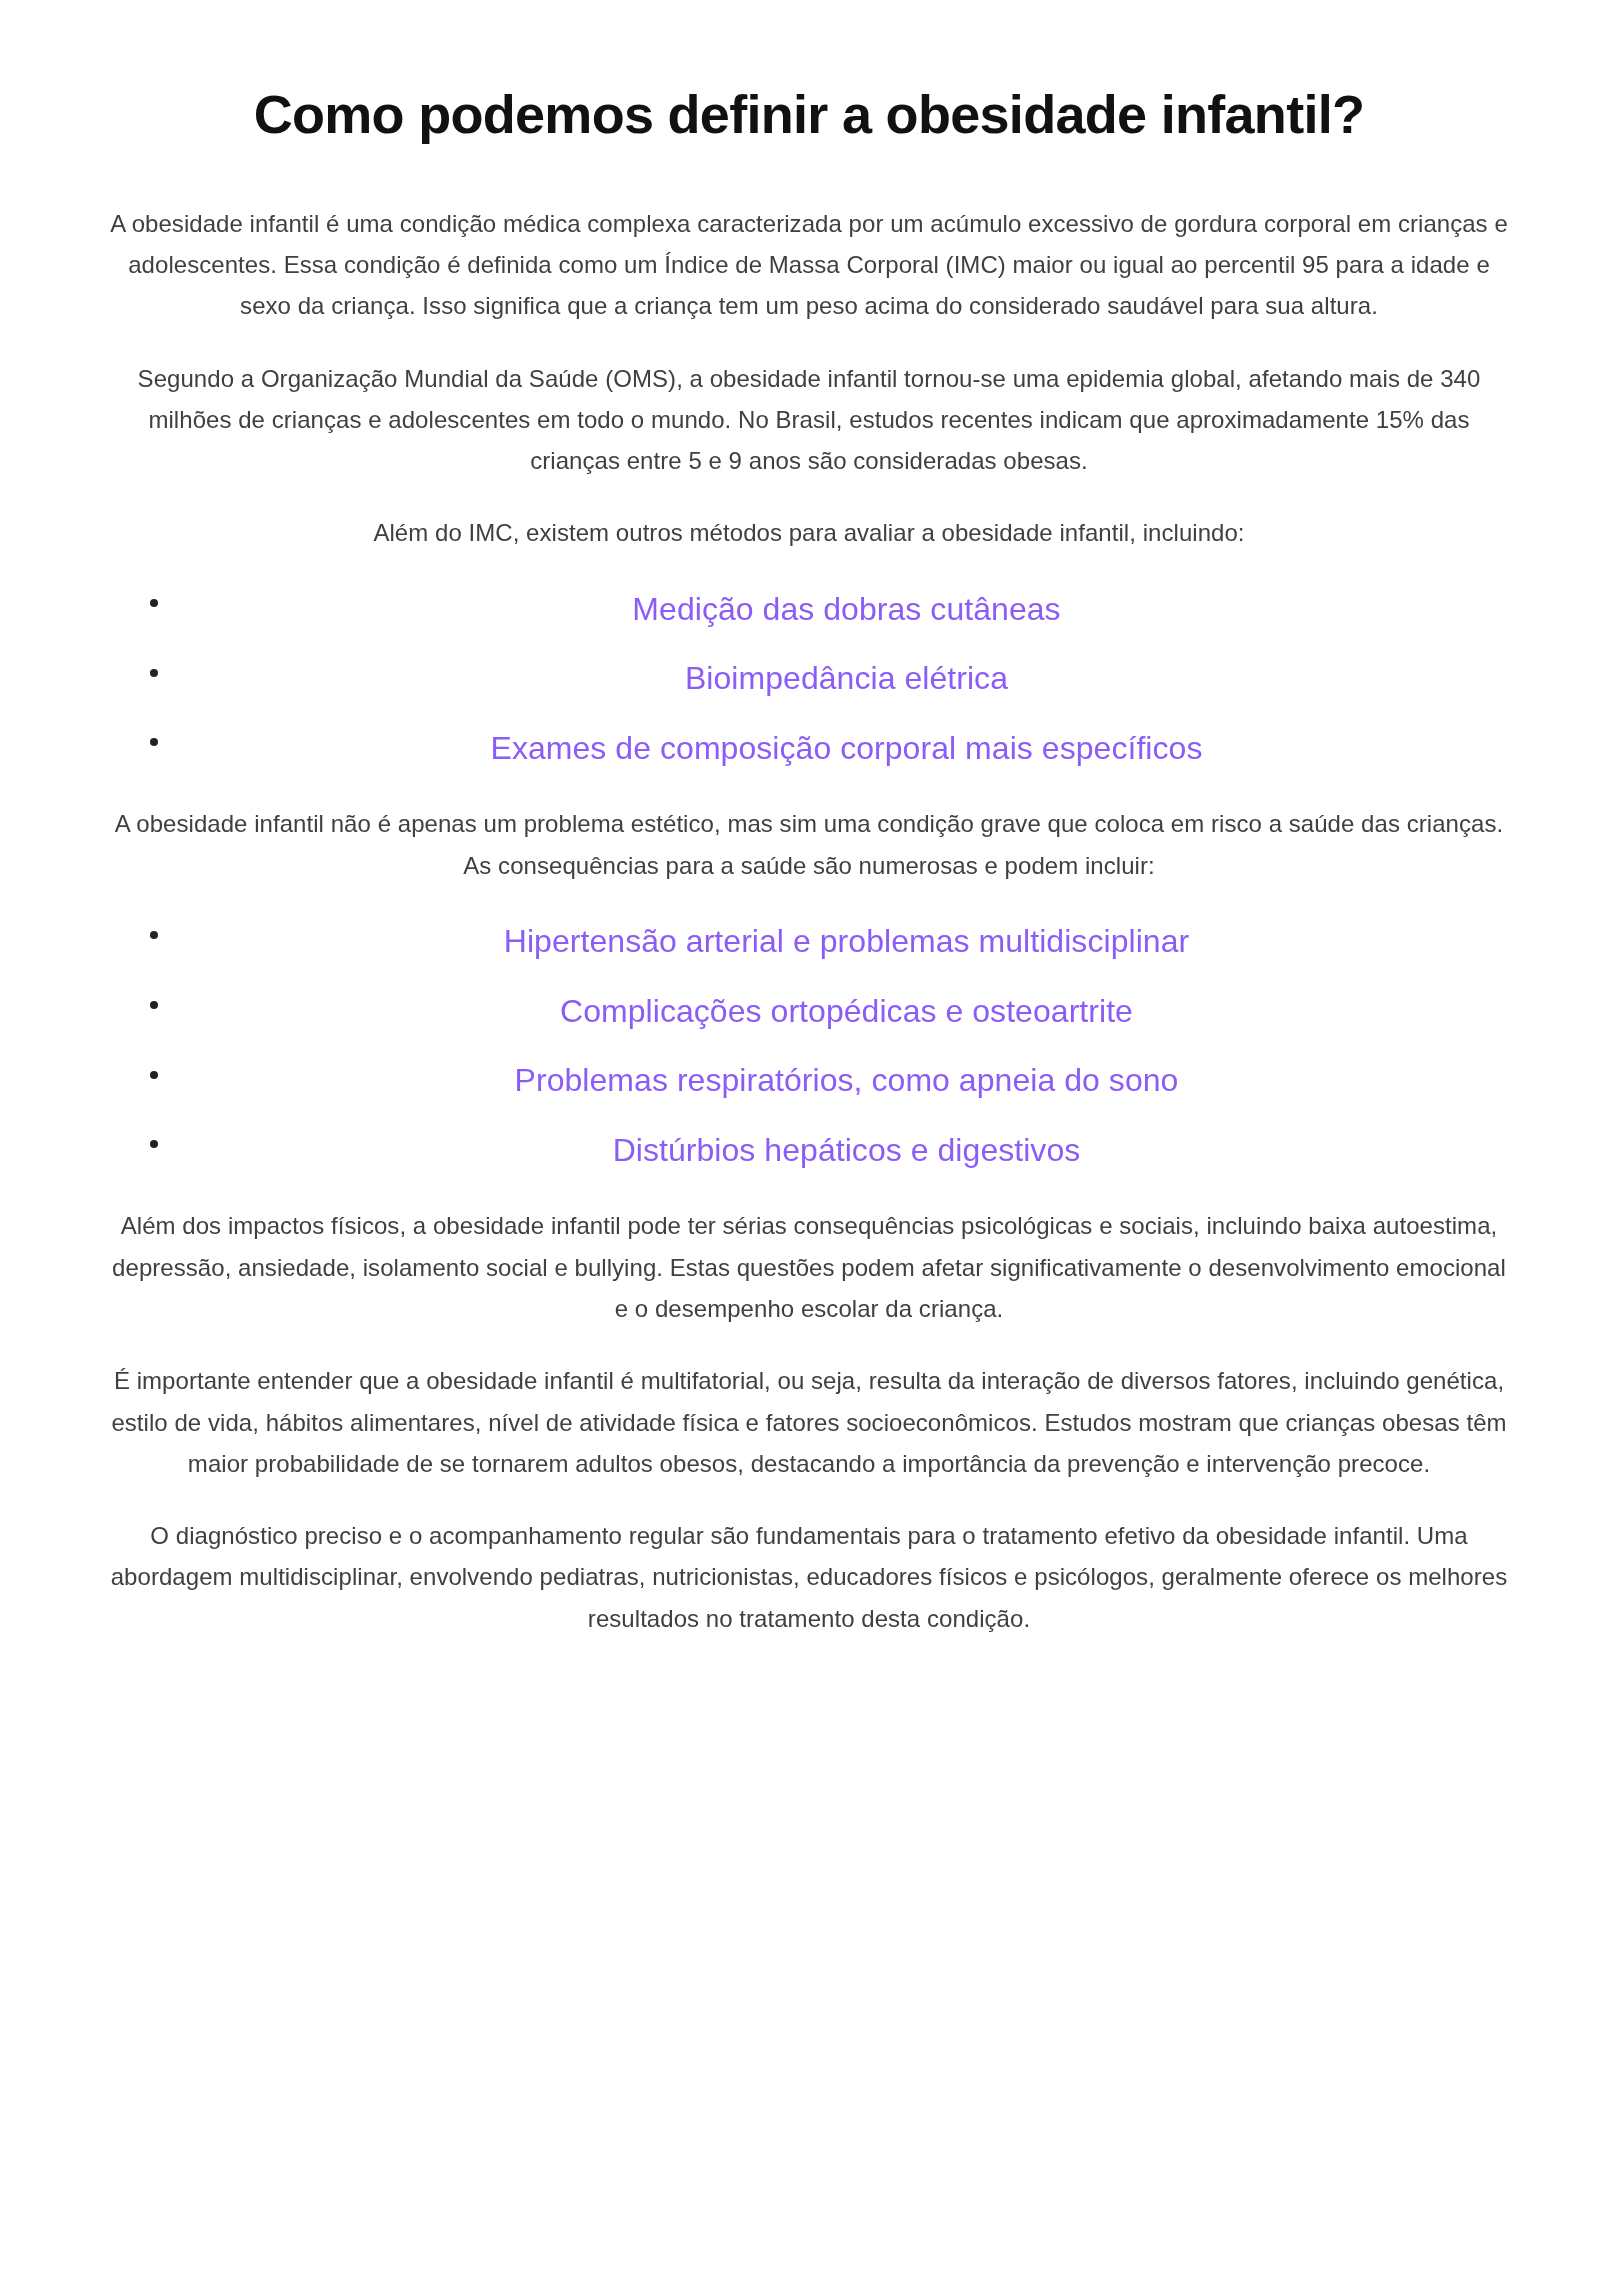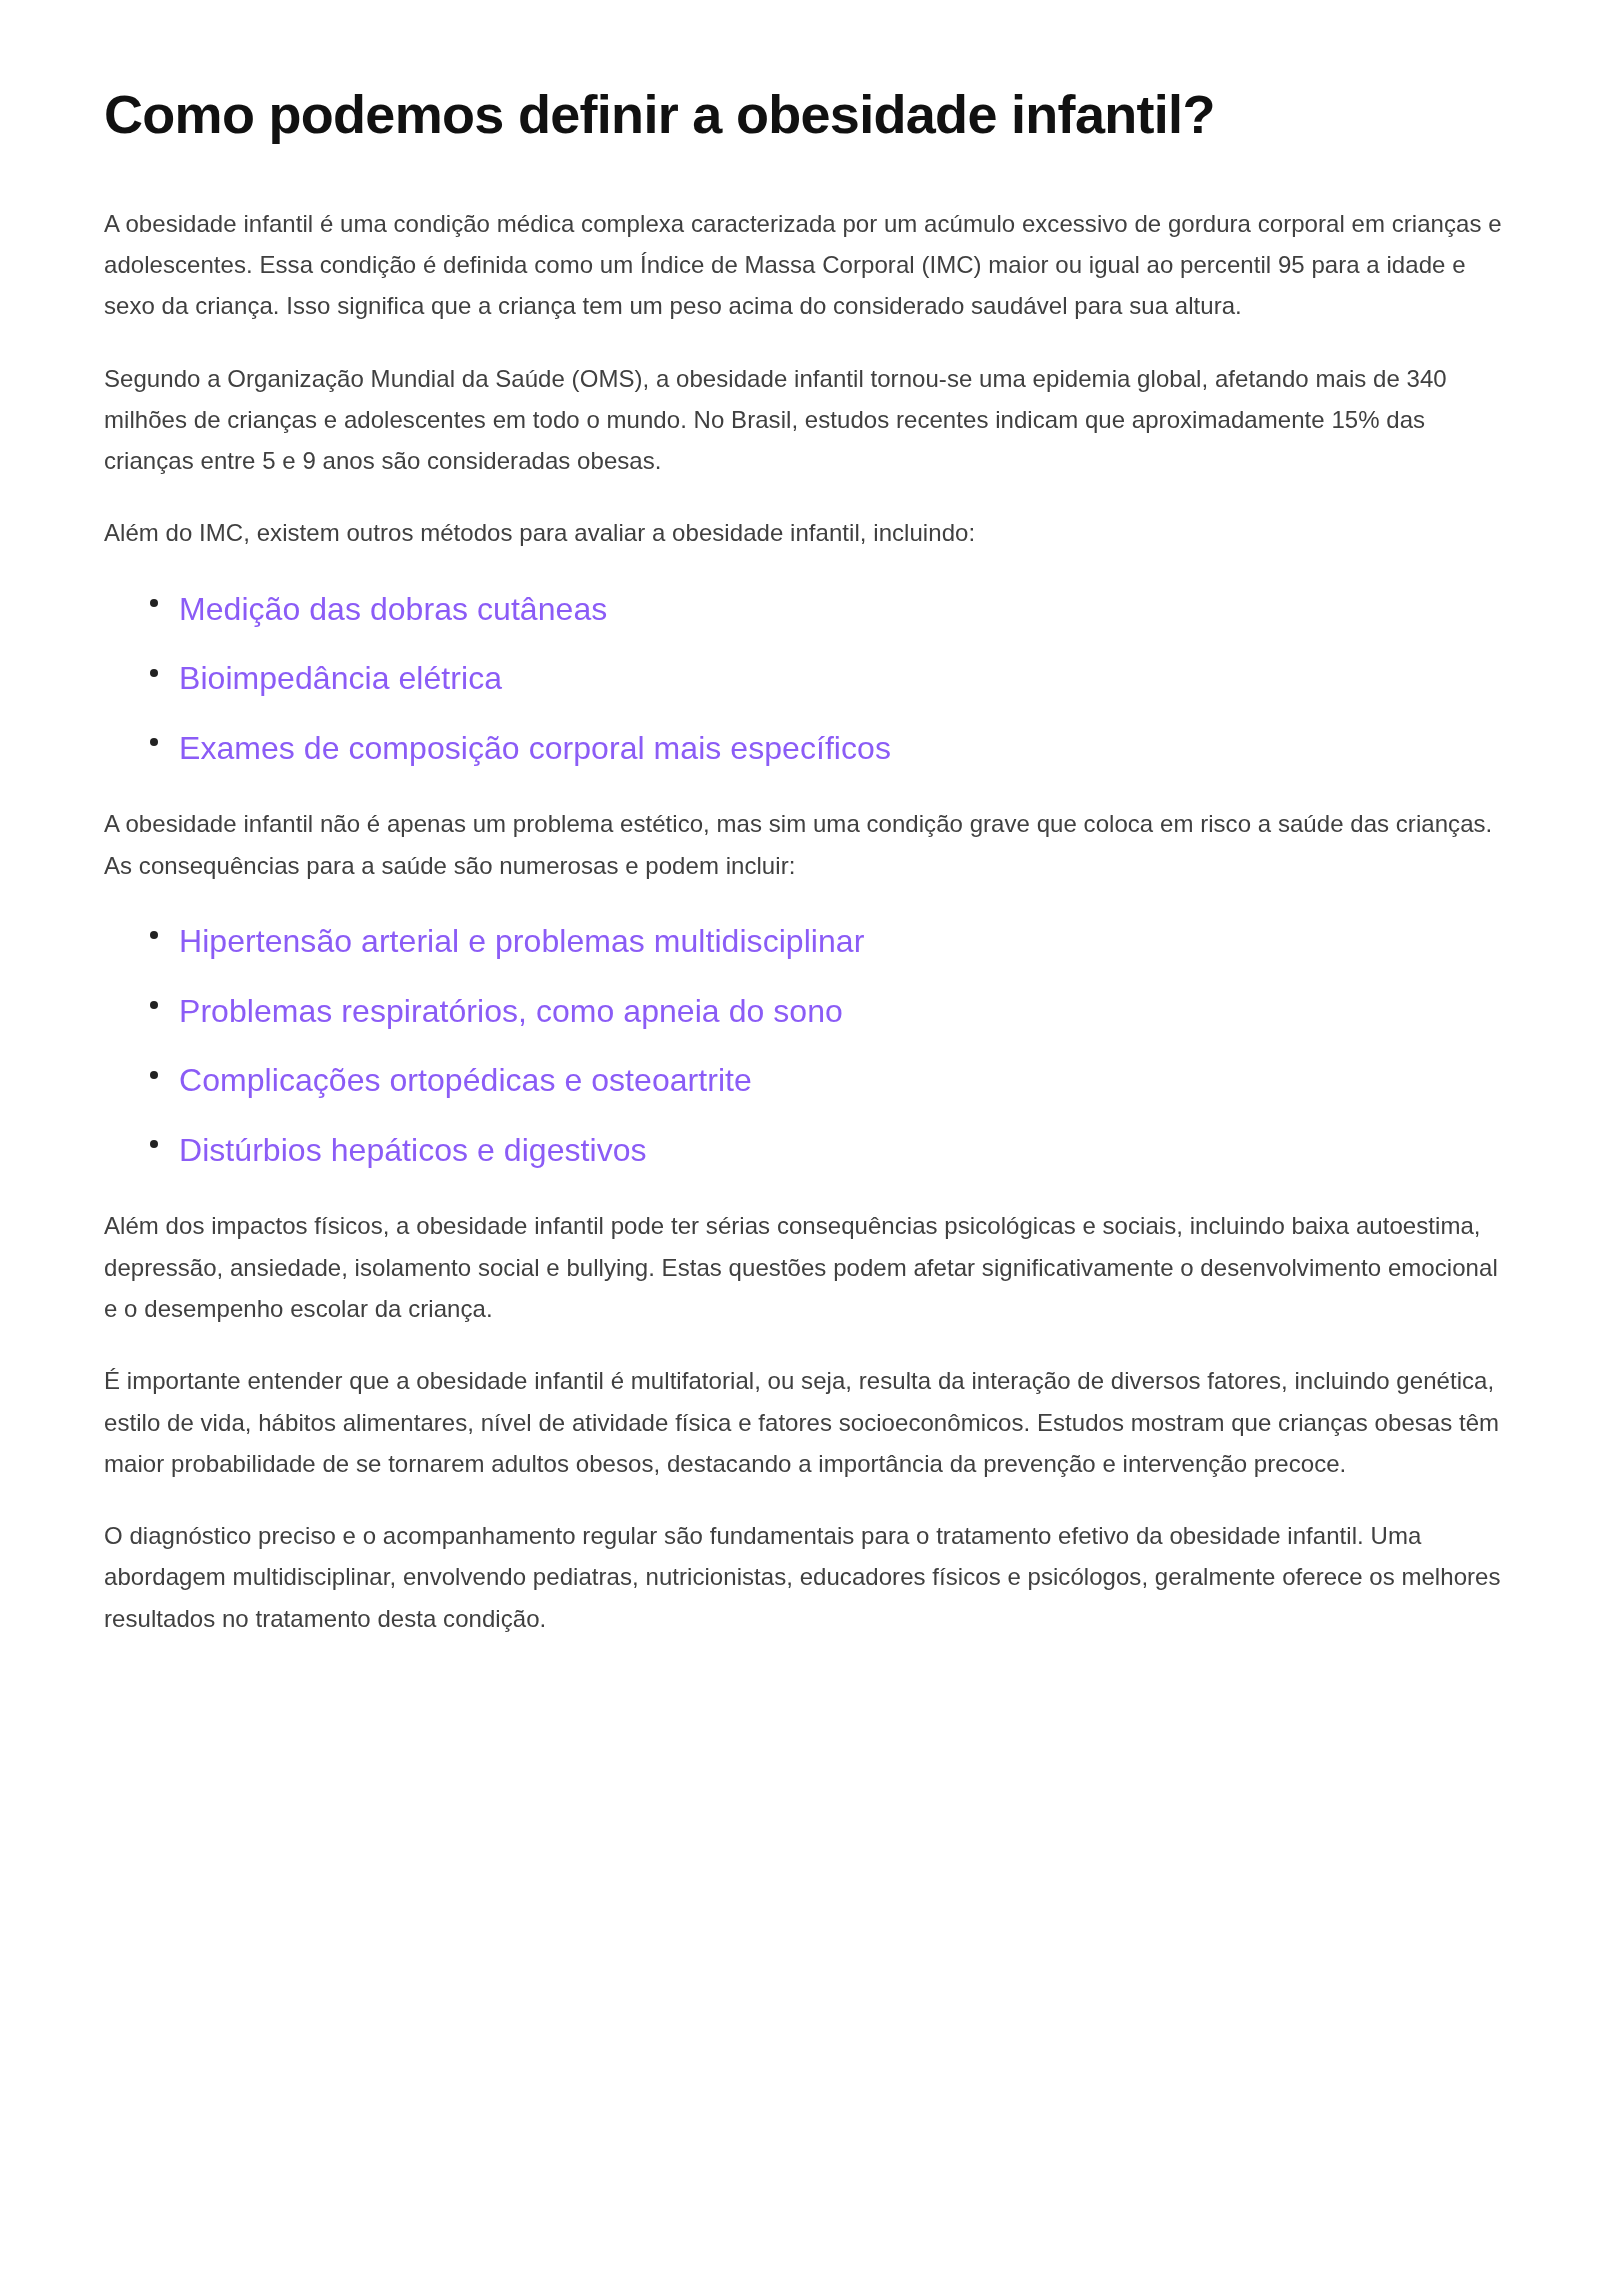--- a/index.html
+++ b/index.html
@@ -17,20 +17,21 @@
   }
   .page {
     box-sizing: border-box;
     width: 1620px;
     min-height: 2290px;
     padding: 83px 106px 72px 104px;
     background: #ffffff;
   }
   .article {
     max-width: 1413px;
+    text-align: center;
   }
   h1.doc-title {
     font-size: 54px;
     line-height: 1.18;
     font-weight: 700;
     letter-spacing: -0.7px;
     margin: 0 0 56px 0;
     color: #111111;
   }
   p.para {
@@ -76,22 +77,22 @@
         <p class="para">Segundo a Organização Mundial da Saúde (OMS), a obesidade infantil tornou-se uma epidemia global, afetando mais de 340 milhões de crianças e adolescentes em todo o mundo. No Brasil, estudos recentes indicam que aproximadamente 15% das crianças entre 5 e 9 anos são consideradas obesas.</p>
         <p class="para">Além do IMC, existem outros métodos para avaliar a obesidade infantil, incluindo:</p>
         <ul class="bullets">
           <li>Medição das dobras cutâneas</li>
           <li>Bioimpedância elétrica</li>
           <li>Exames de composição corporal mais específicos</li>
         </ul>
         <p class="para">A obesidade infantil não é apenas um problema estético, mas sim uma condição grave que coloca em risco a saúde das crianças. As consequências para a saúde são numerosas e podem incluir:</p>
         <ul class="bullets">
           <li>Hipertensão arterial e problemas multidisciplinar</li>
+          <li>Complicações ortopédicas e osteoartrite</li>
           <li>Problemas respiratórios, como apneia do sono</li>
-          <li>Complicações ortopédicas e osteoartrite</li>
           <li>Distúrbios hepáticos e digestivos</li>
         </ul>
         <p class="para">Além dos impactos físicos, a obesidade infantil pode ter sérias consequências psicológicas e sociais, incluindo baixa autoestima, depressão, ansiedade, isolamento social e bullying. Estas questões podem afetar significativamente o desenvolvimento emocional e o desempenho escolar da criança.</p>
         <p class="para">É importante entender que a obesidade infantil é multifatorial, ou seja, resulta da interação de diversos fatores, incluindo genética, estilo de vida, hábitos alimentares, nível de atividade física e fatores socioeconômicos. Estudos mostram que crianças obesas têm maior probabilidade de se tornarem adultos obesos, destacando a importância da prevenção e intervenção precoce.</p>
         <p class="para">O diagnóstico preciso e o acompanhamento regular são fundamentais para o tratamento efetivo da obesidade infantil. Uma abordagem multidisciplinar, envolvendo pediatras, nutricionistas, educadores físicos e psicólogos, geralmente oferece os melhores resultados no tratamento desta condição.</p>
       </div>
   </article>
 </div>
 
 

